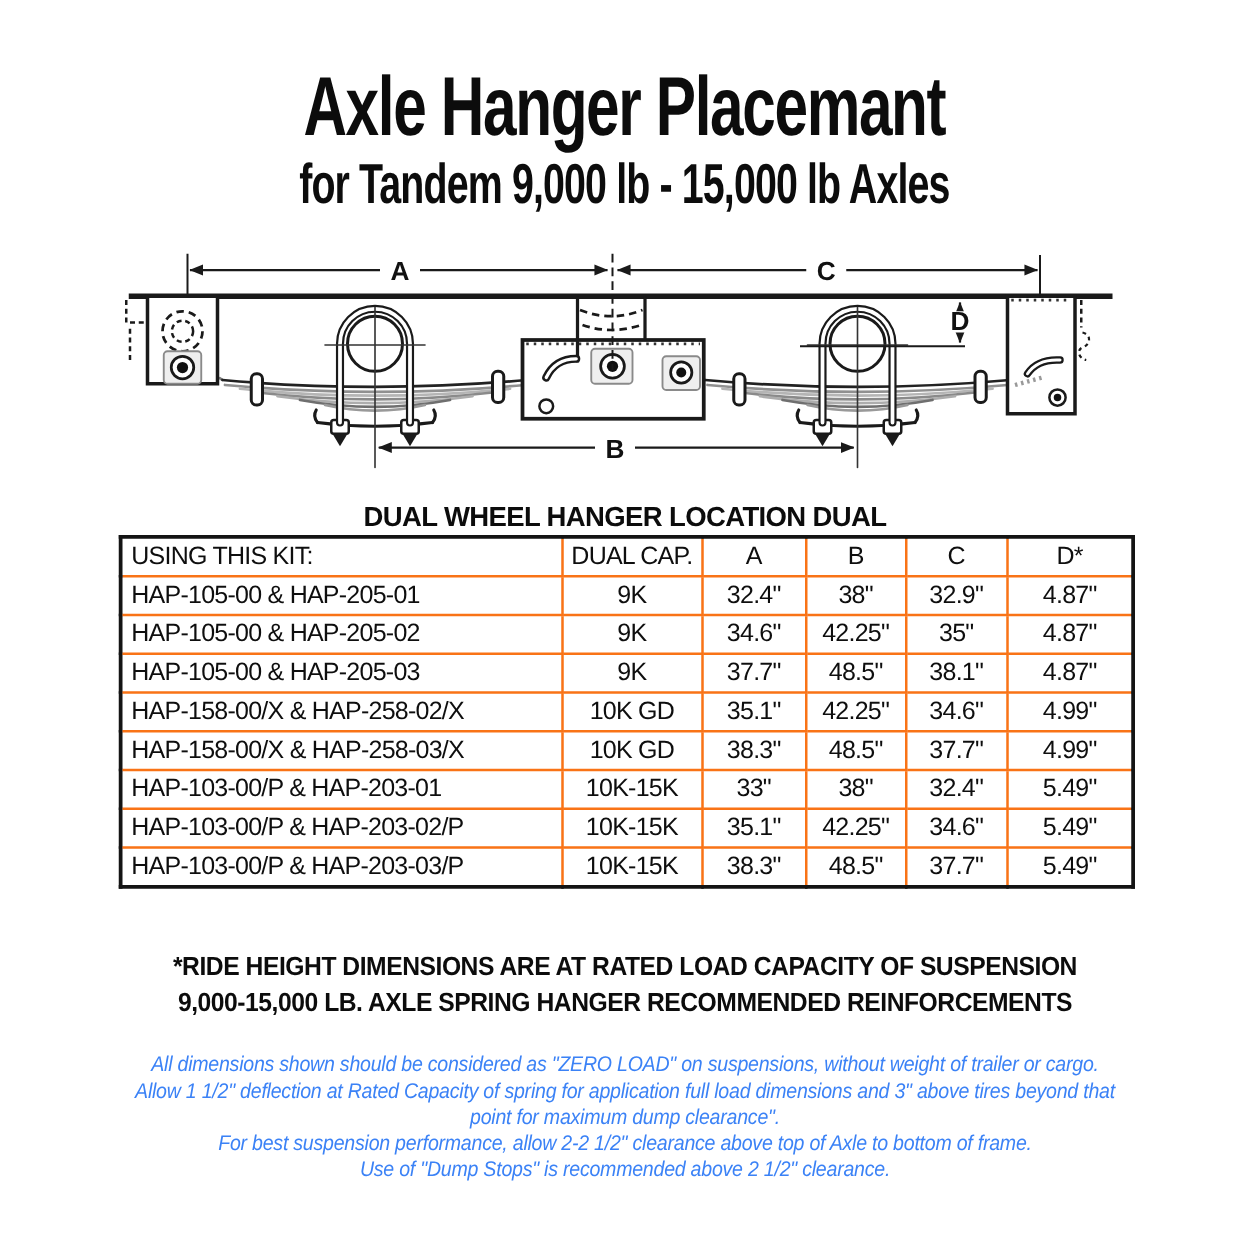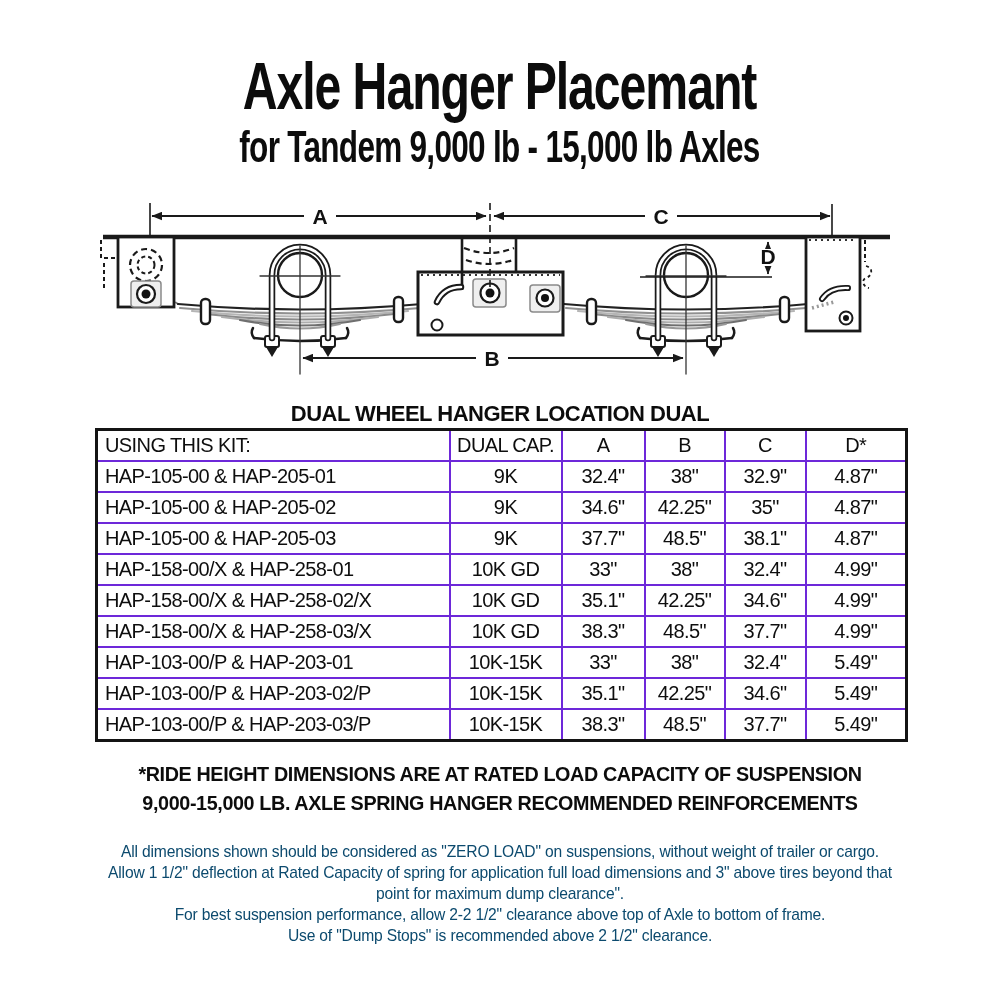--- a/index.html
+++ b/index.html
@@ -25,21 +25,21 @@
   
   .chart-title{
     top:401px;left:0;width:1000px;text-align:center;
     font-size:22px;font-weight:700;letter-spacing:-0.5px;color:#0c0c0c;
   }
   table.loc{
     position:absolute;left:95px;top:428px;width:810px;
     border-collapse:collapse;table-layout:fixed;border:3px solid #141414;
   }
   .loc th,.loc td{
-    border:2px solid #6d28d9;height:29px;padding:0 0;
+    border:2px solid #f97316;height:29px;padding:0 0;
     font-size:20px;font-weight:400;letter-spacing:-0.6px;
     text-align:center;white-space:nowrap;overflow:hidden;color:#0e0e0e;
   }
   .loc .kit{text-align:left;padding-left:7px}
   
   .fn{left:0;width:1000px;text-align:center;font-weight:700;color:#0c0c0c;
       transform:scaleX(.94);transform-origin:50% 50%;white-space:nowrap}
   .fn1{top:762px;font-size:21px;letter-spacing:-0.4px}
   .fn2{top:791px;font-size:21px;letter-spacing:-0.4px}
   
@@ -205,28 +205,20 @@
       </tr>
       <tr>
         <td class="kit">HAP-105-00 &amp; HAP-205-03</td>
         <td>9K</td>
         <td>37.7"</td>
         <td>48.5"</td>
         <td>38.1"</td>
         <td>4.87"</td>
       </tr>
       <tr>
-        <td class="kit">HAP-158-00/X &amp; HAP-258-01</td>
-        <td>10K GD</td>
-        <td>33"</td>
-        <td>38"</td>
-        <td>32.4"</td>
-        <td>4.99"</td>
-      </tr>
-      <tr>
         <td class="kit">HAP-158-00/X &amp; HAP-258-02/X</td>
         <td>10K GD</td>
         <td>35.1"</td>
         <td>42.25"</td>
         <td>34.6"</td>
         <td>4.99"</td>
       </tr>
       <tr>
         <td class="kit">HAP-158-00/X &amp; HAP-258-03/X</td>
         <td>10K GD</td>
@@ -258,19 +250,19 @@
         <td>48.5"</td>
         <td>37.7"</td>
         <td>5.49"</td>
       </tr>
     </tbody>
 </table>
 
 <div class="abs fn fn1">*RIDE HEIGHT DIMENSIONS ARE AT RATED LOAD CAPACITY OF SUSPENSION</div>
 <div class="abs fn fn2">9,000-15,000 LB. AXLE SPRING HANGER RECOMMENDED REINFORCEMENTS</div>
 
-<div class="abs notes" style="color: #0c4a6e;">
+<div class="abs notes" style="color: #3b82f6; font-style: italic;">
     <div>All dimensions shown should be considered as "ZERO LOAD" on suspensions, without weight of trailer or cargo.</div>
     <div>Allow 1 1/2" deflection at Rated Capacity of spring for application full load dimensions and 3" above tires beyond that</div>
     <div>point for maximum dump clearance".</div>
     <div>For best suspension performance, allow 2-2 1/2" clearance above top of Axle to bottom of frame.</div>
     <div>Use of "Dump Stops" is recommended above 2 1/2" clearance.</div>
   </div>
 
 </body></html>

